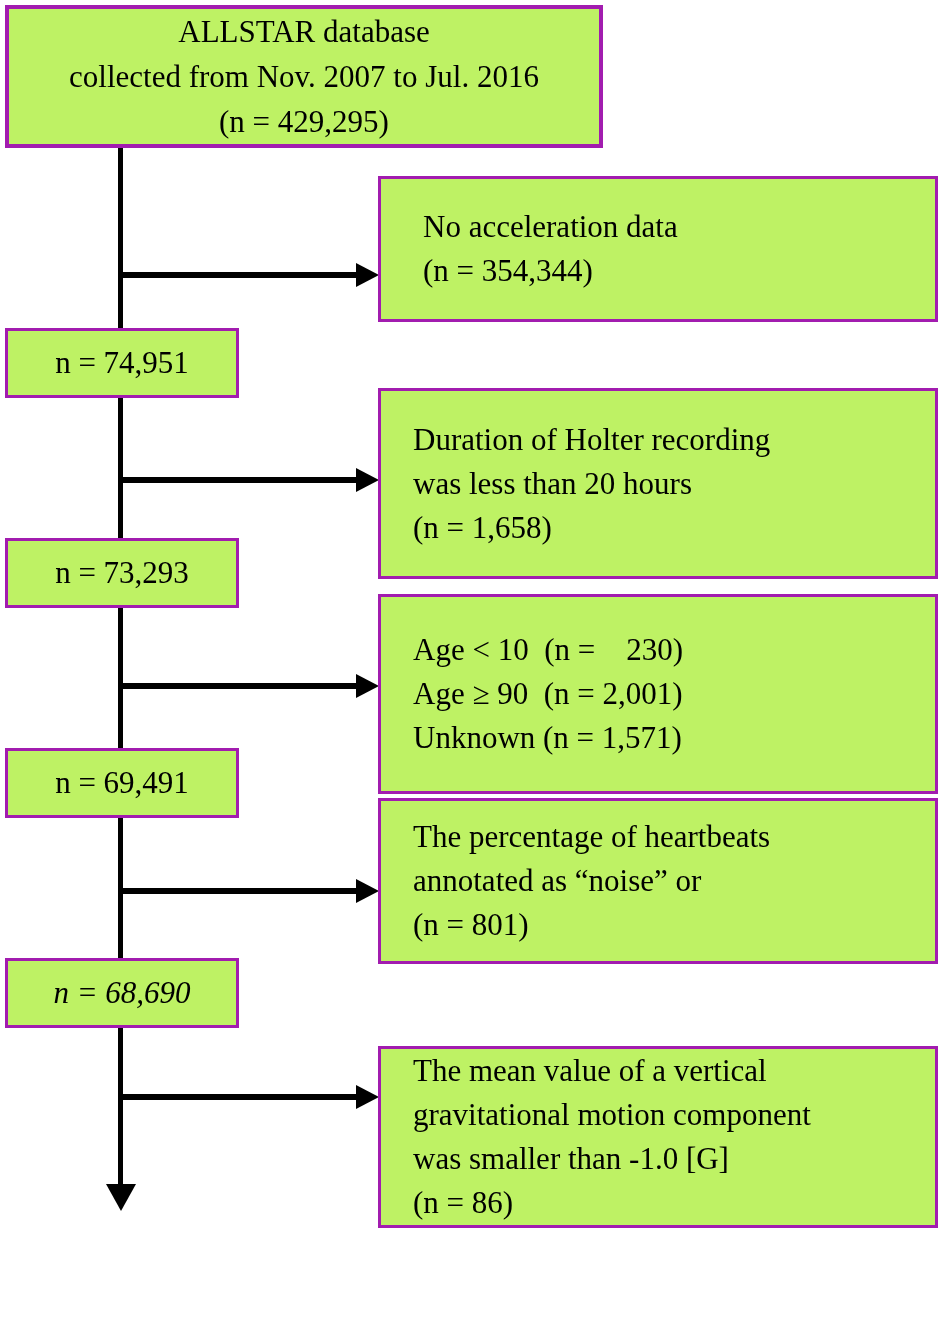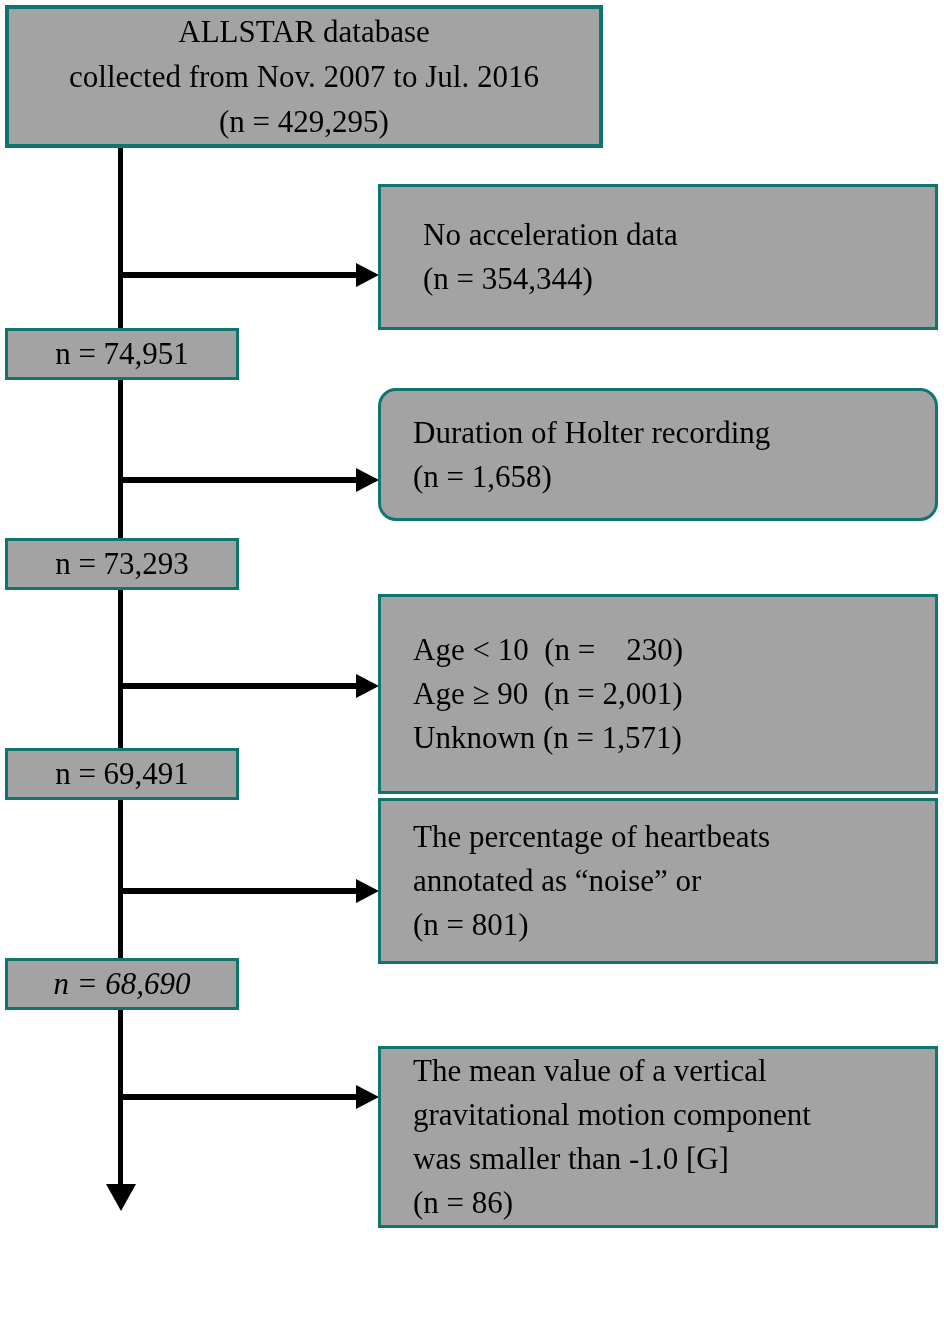--- a/index.html
+++ b/index.html
@@ -58,56 +58,56 @@
     top: -12px;
     width: 0; height: 0;
     border-top: 12px solid transparent;
     border-bottom: 12px solid transparent;
     border-left: 23px solid #000000;
   }
   
   .box {
     position: absolute;
     box-sizing: border-box;
-    background: #a3a3a3;
-    border: 3px solid #0f766e;
+    background: #bef264;
+    border: 3px solid #a21caf;
     font-size: 31px;
     line-height: 44px;
     z-index: 1;
   }
   .top-box {
     left: 5px; top: 5px;
     width: 598px; height: 143px;
     border-width: 4px;
     display: flex; flex-direction: column;
     justify-content: center;
     text-align: center;
     line-height: 45px;
   }
   .left-box {
     left: 5px;
-    width: 234px; height: 52px;
+    width: 234px; height: 70px;
     display: flex;
     align-items: center;
     justify-content: center;
   }
   .lb-0 { top: 328px; }
   .lb-1 { top: 538px; }
   .lb-2 { top: 748px; }
   .lb-3 { top: 958px; font-style: italic; }
   .right-box {
     left: 378px;
     width: 560px;
     display: flex; flex-direction: column;
     justify-content: center;
     padding-left: 32px;
     white-space: pre;
   }
-  .rb-0 { top: 184px; height: 146px; padding-left: 42px; }
-  .rb-1 { top: 388px; height: 133px; border-radius: 18px; }
+  .rb-0 { top: 176px; height: 146px; padding-left: 42px; }
+  .rb-1 { top: 388px; height: 191px; }
   .rb-2 { top: 594px; height: 200px; }
   .rb-3 { top: 798px; height: 166px; }
   .rb-4 { top: 1046px; height: 182px; }
   .final-box {
     left: 8px; top: 1212px;
     width: 470px; height: 118px;
     display: flex; flex-direction: column;
     justify-content: center;
     text-align: center;
     line-height: 45px;
@@ -165,20 +165,21 @@
   <div class="box left-box lb-3">
     <span>n = 68,690</span>
   </div>
 
   <div class="box right-box rb-0">
     <div>No acceleration data</div>
     <div>(n = 354,344)</div>
   </div>
   <div class="box right-box rb-1">
     <div>Duration of Holter recording</div>
+    <div>was less than 20 hours</div>
     <div>(n = 1,658)</div>
   </div>
   <div class="box right-box rb-2">
     <div>Age &lt; 10  (n =    230)</div>
     <div>Age ≥ 90  (n = 2,001)</div>
     <div>Unknown (n = 1,571)</div>
   </div>
   <div class="box right-box rb-3">
     <div>The percentage of heartbeats</div>
     <div>annotated as “noise” or</div>

